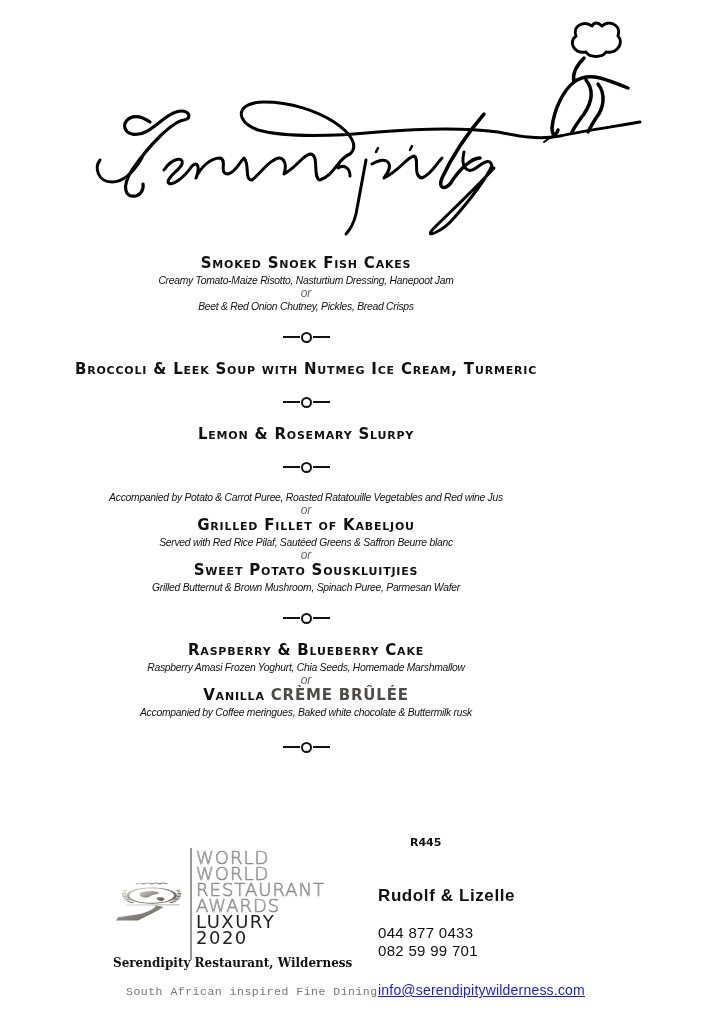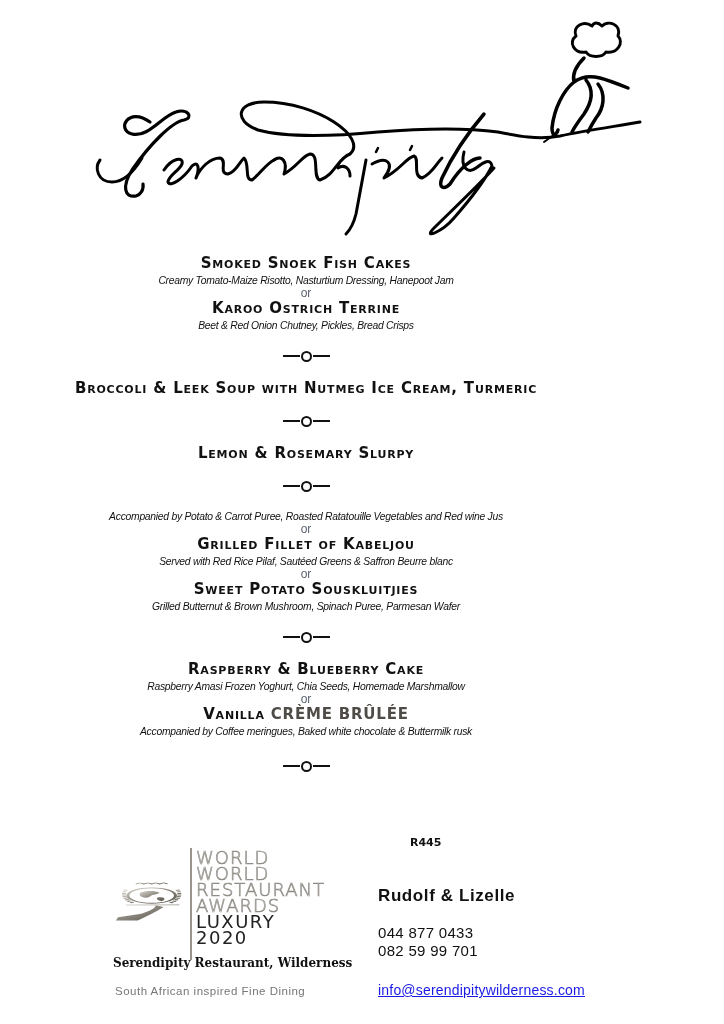--- a/index.html
+++ b/index.html
@@ -1,33 +1,33 @@
 <!DOCTYPE html>
 <html><head>
 <meta charset="utf-8">
 <style>
   html, body { margin: 0; padding: 0; background: #ffffff; }
   body { width: 724px; height: 1024px; position: relative; overflow: hidden; font-family: "Liberation Sans", sans-serif; color: #111; }
   .logo { position: absolute; left: 88px; top: 18px; width: 560px; height: 232px; }
   .menu { position: absolute; left: 0; top: 254px; width: 612px; text-align: center; }
   .dish { font-family: "DejaVu Sans", sans-serif; font-weight: bold; font-variant: small-caps; letter-spacing: 0.8px; color: #111; font-size: 15px; line-height: 19px; margin: 0; }
   .desc { font-family: "Liberation Sans", sans-serif; font-style: italic; font-size: 11.5px; line-height: 15px; color: #111; letter-spacing: -0.3px; transform: scaleX(0.9); }
-  .or { font-family: "Liberation Sans", sans-serif; font-size: 12px; line-height: 11px; color: #5b6270; }
+  .or { font-family: "Liberation Sans", sans-serif; font-style: italic; font-size: 12px; line-height: 11px; color: #5b6270; }
   .sep { height: 22px; display: flex; align-items: center; justify-content: center; margin: 12px 0; }
   .sep .ln { width: 17px; height: 2px; background: #111; }
   .sep .o { width: 7px; height: 7px; border: 2px solid #111; border-radius: 50%; margin: 0 1px; }
   .accent { color: #4f4b47; }
   .price { font-family: "DejaVu Sans", sans-serif; font-weight: bold; font-size: 11px; color: #111; position: absolute; left: 378px; top: 836px; margin-left: 32px; }
   .award { position: absolute; left: 112px; top: 836px; width: 250px; height: 130px; }
   .award-text { position: absolute; left: 196px; top: 850px; font-family: "DejaVu Sans", sans-serif; font-size: 18px; line-height: 16px; letter-spacing: 1px; }
   .award-text .light { color: #fff; -webkit-text-stroke: 0.7px #8f8c86; font-weight: 300; }
   .award-text .dark { color: #222; letter-spacing: 1.5px; }
   .award-bar { position: absolute; left: 190px; top: 848px; width: 2px; height: 112px; background: #9a958c; }
   .rest-name { position: absolute; left: 113px; top: 956px; font-family: "DejaVu Serif", serif; font-weight: bold; font-size: 12px; color: #111; }
-  .rest-tag { position: absolute; left: 115px; top: 985px; font-family: Liberation Sans, sans-serif; font-size: 11.5px; color: #777; letter-spacing: 0.5px; text-align: right; }
+  .rest-tag { position: absolute; left: 126px; top: 985px; font-family: Liberation Mono, monospace; font-size: 11.5px; color: #777; letter-spacing: 0.5px; text-align: right; }
   .contact { position: absolute; left: 378px; top: 886px; font-family: "Liberation Sans", sans-serif; }
   .owners { font-weight: bold; font-size: 17px; letter-spacing: 0.6px; color: #111; margin-bottom: 18px; }
   .phone { font-size: 15px; line-height: 18px; color: #111; letter-spacing: 0.3px; }
   .email { display: inline-block; margin-top: 22px; font-size: 14px; color: #1a1ae6; text-decoration: underline; letter-spacing: 0.2px; }
 </style>
 </head>
 <body>
 
 <svg class="logo" viewBox="0 0 560 232" xmlns="http://www.w3.org/2000/svg">
   <g fill="none" stroke="#000" stroke-linecap="round" stroke-linejoin="round">
@@ -48,21 +48,20 @@
     <path stroke-width="3.5" d="M496 40 C488 48 484 56 486 64 C476 72 466 90 464 110 C464 118 468 118 470 112 M486 64 C494 58 504 58 512 60 C520 62 530 66 540 70 M498 62 C506 72 504 84 496 96 C490 104 486 110 484 114 M510 66 C518 76 516 90 508 100 C504 106 502 110 500 114"></path>
     <path stroke-width="2" d="M470 114 L456 124"></path>
   </g>
 </svg>
 
 <div class="menu">
   <section>
     <div class="dish">Smoked Snoek Fish Cakes</div>
     <div class="desc">Creamy Tomato-Maize Risotto, Nasturtium Dressing, Hanepoot Jam</div>
     <div class="or">or</div>
-    <div class="dish">Karoo Ostrich Terrine</div>
     <div class="desc">Beet &amp; Red Onion Chutney, Pickles, Bread Crisps</div>
   </section>
 
   <div class="sep">
       <span class="ln"></span>
       <span class="o"></span>
       <span class="ln"></span>
     </div>
 
   <section>

